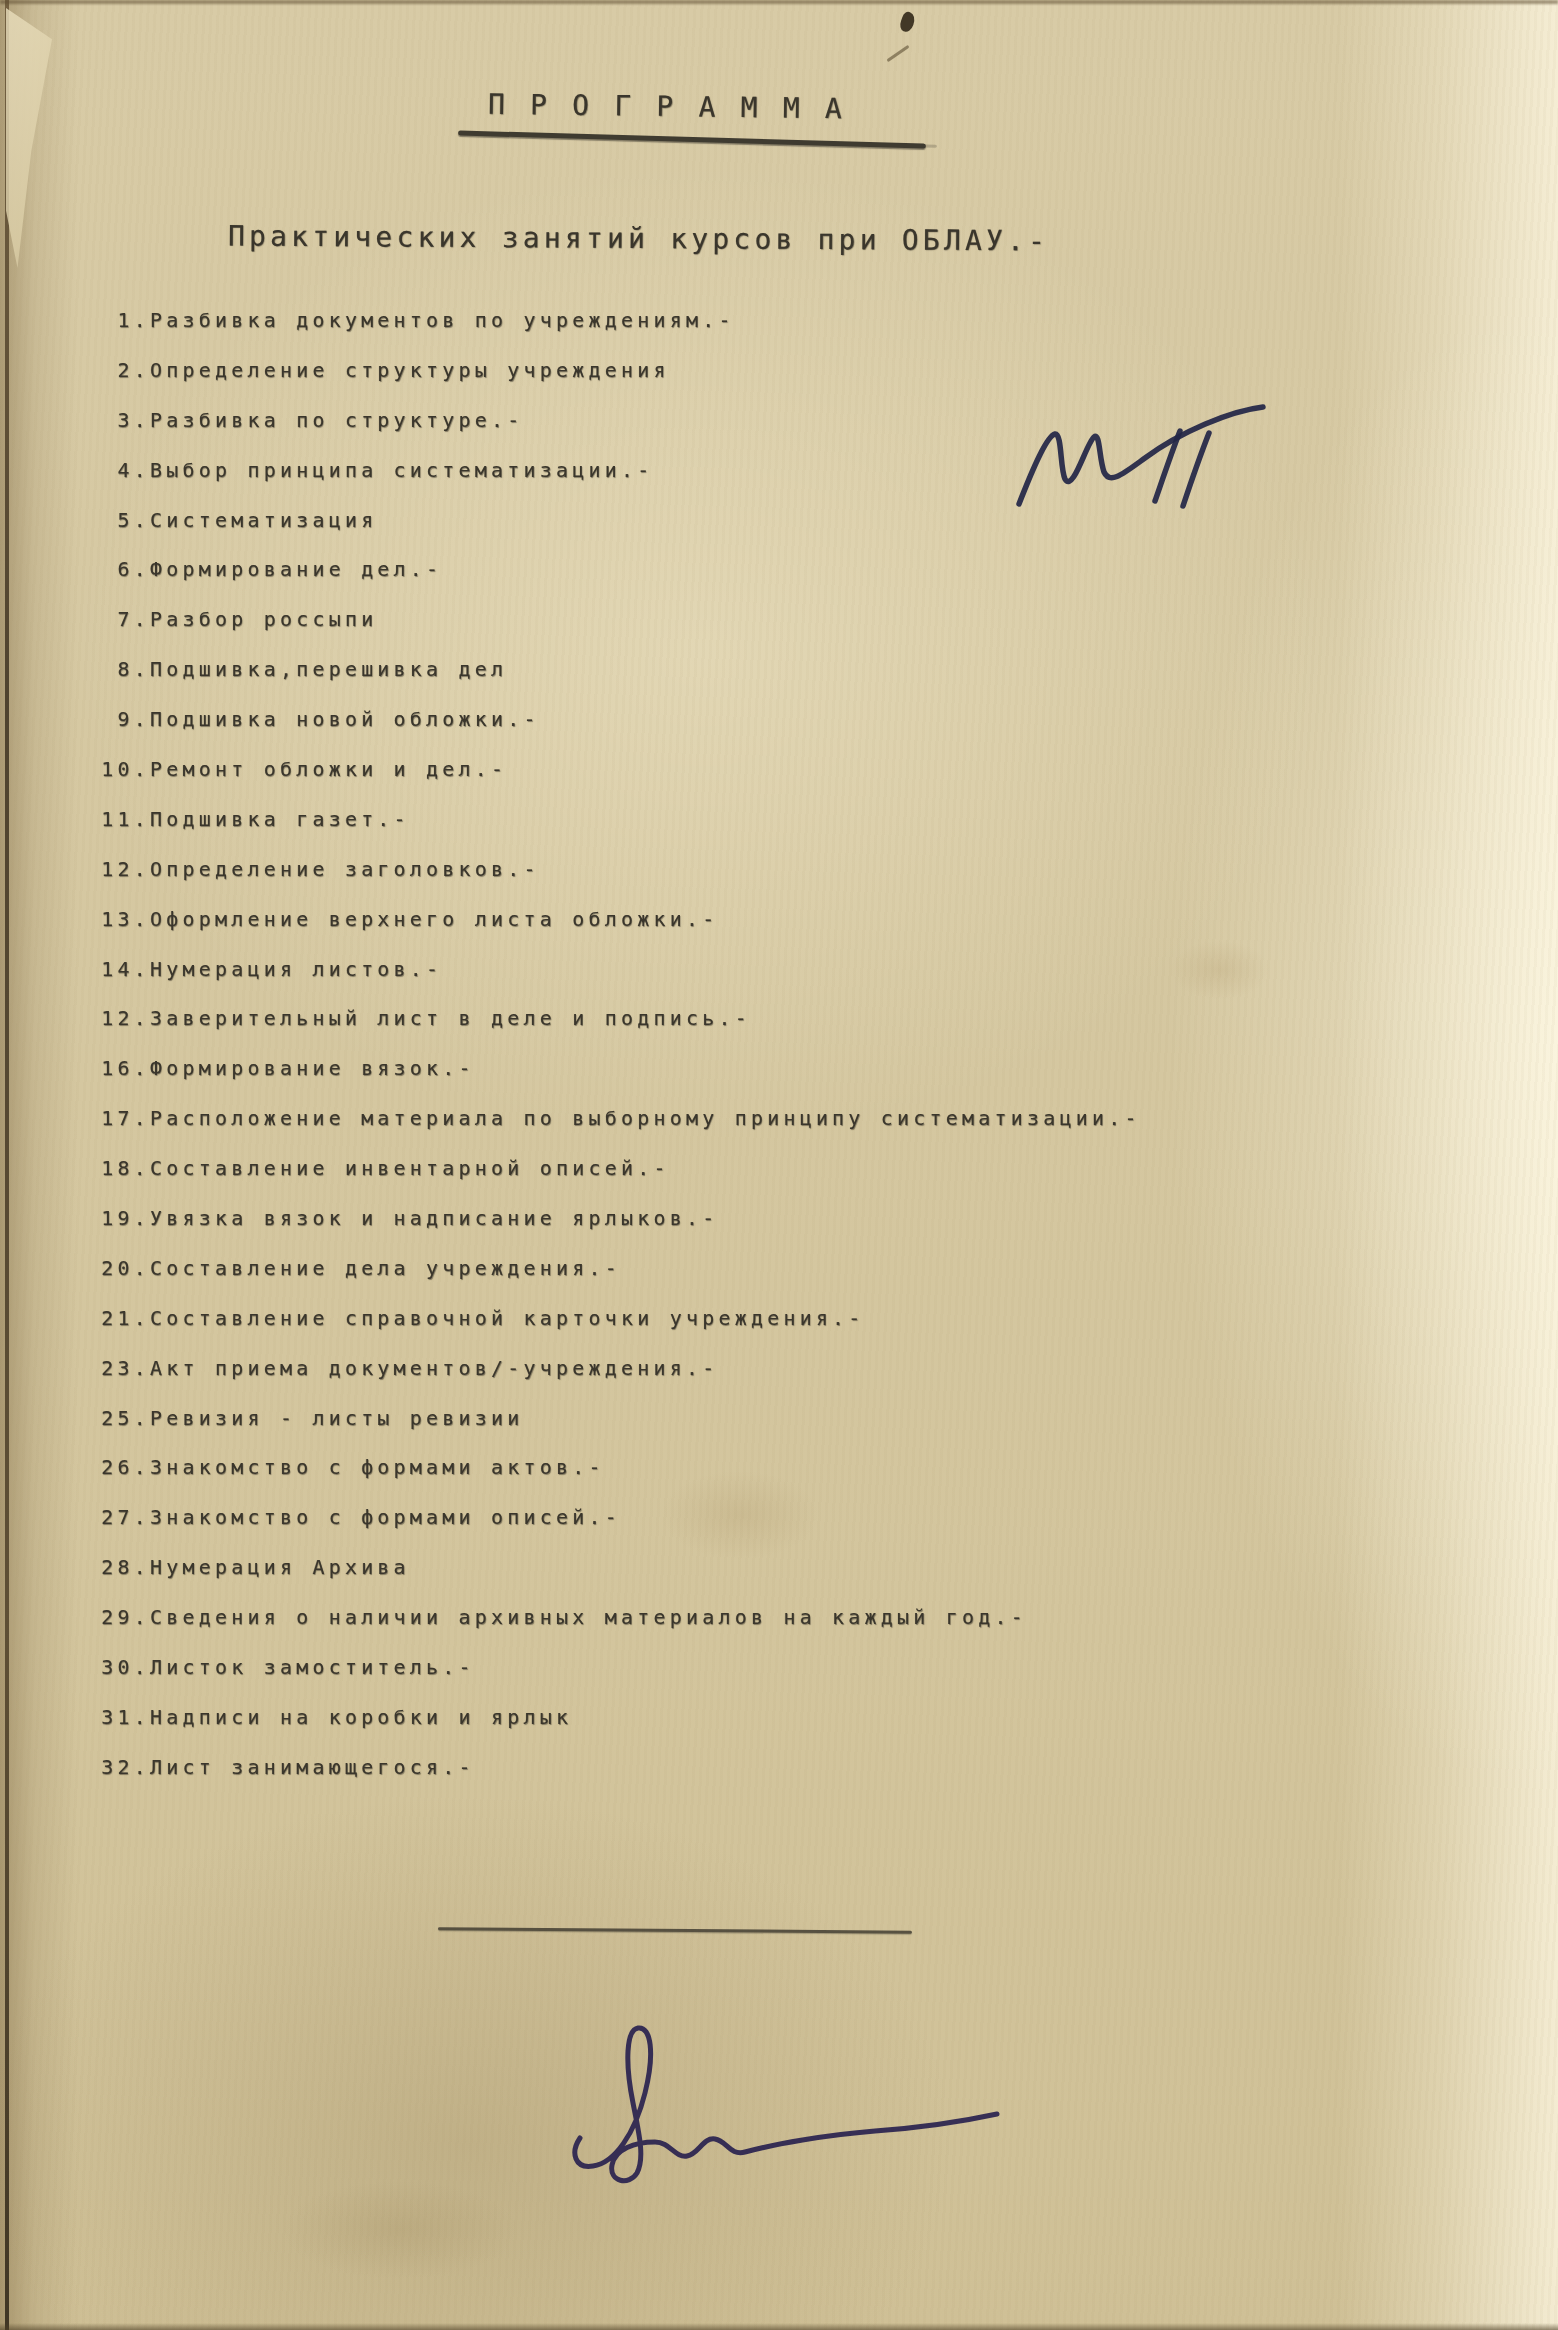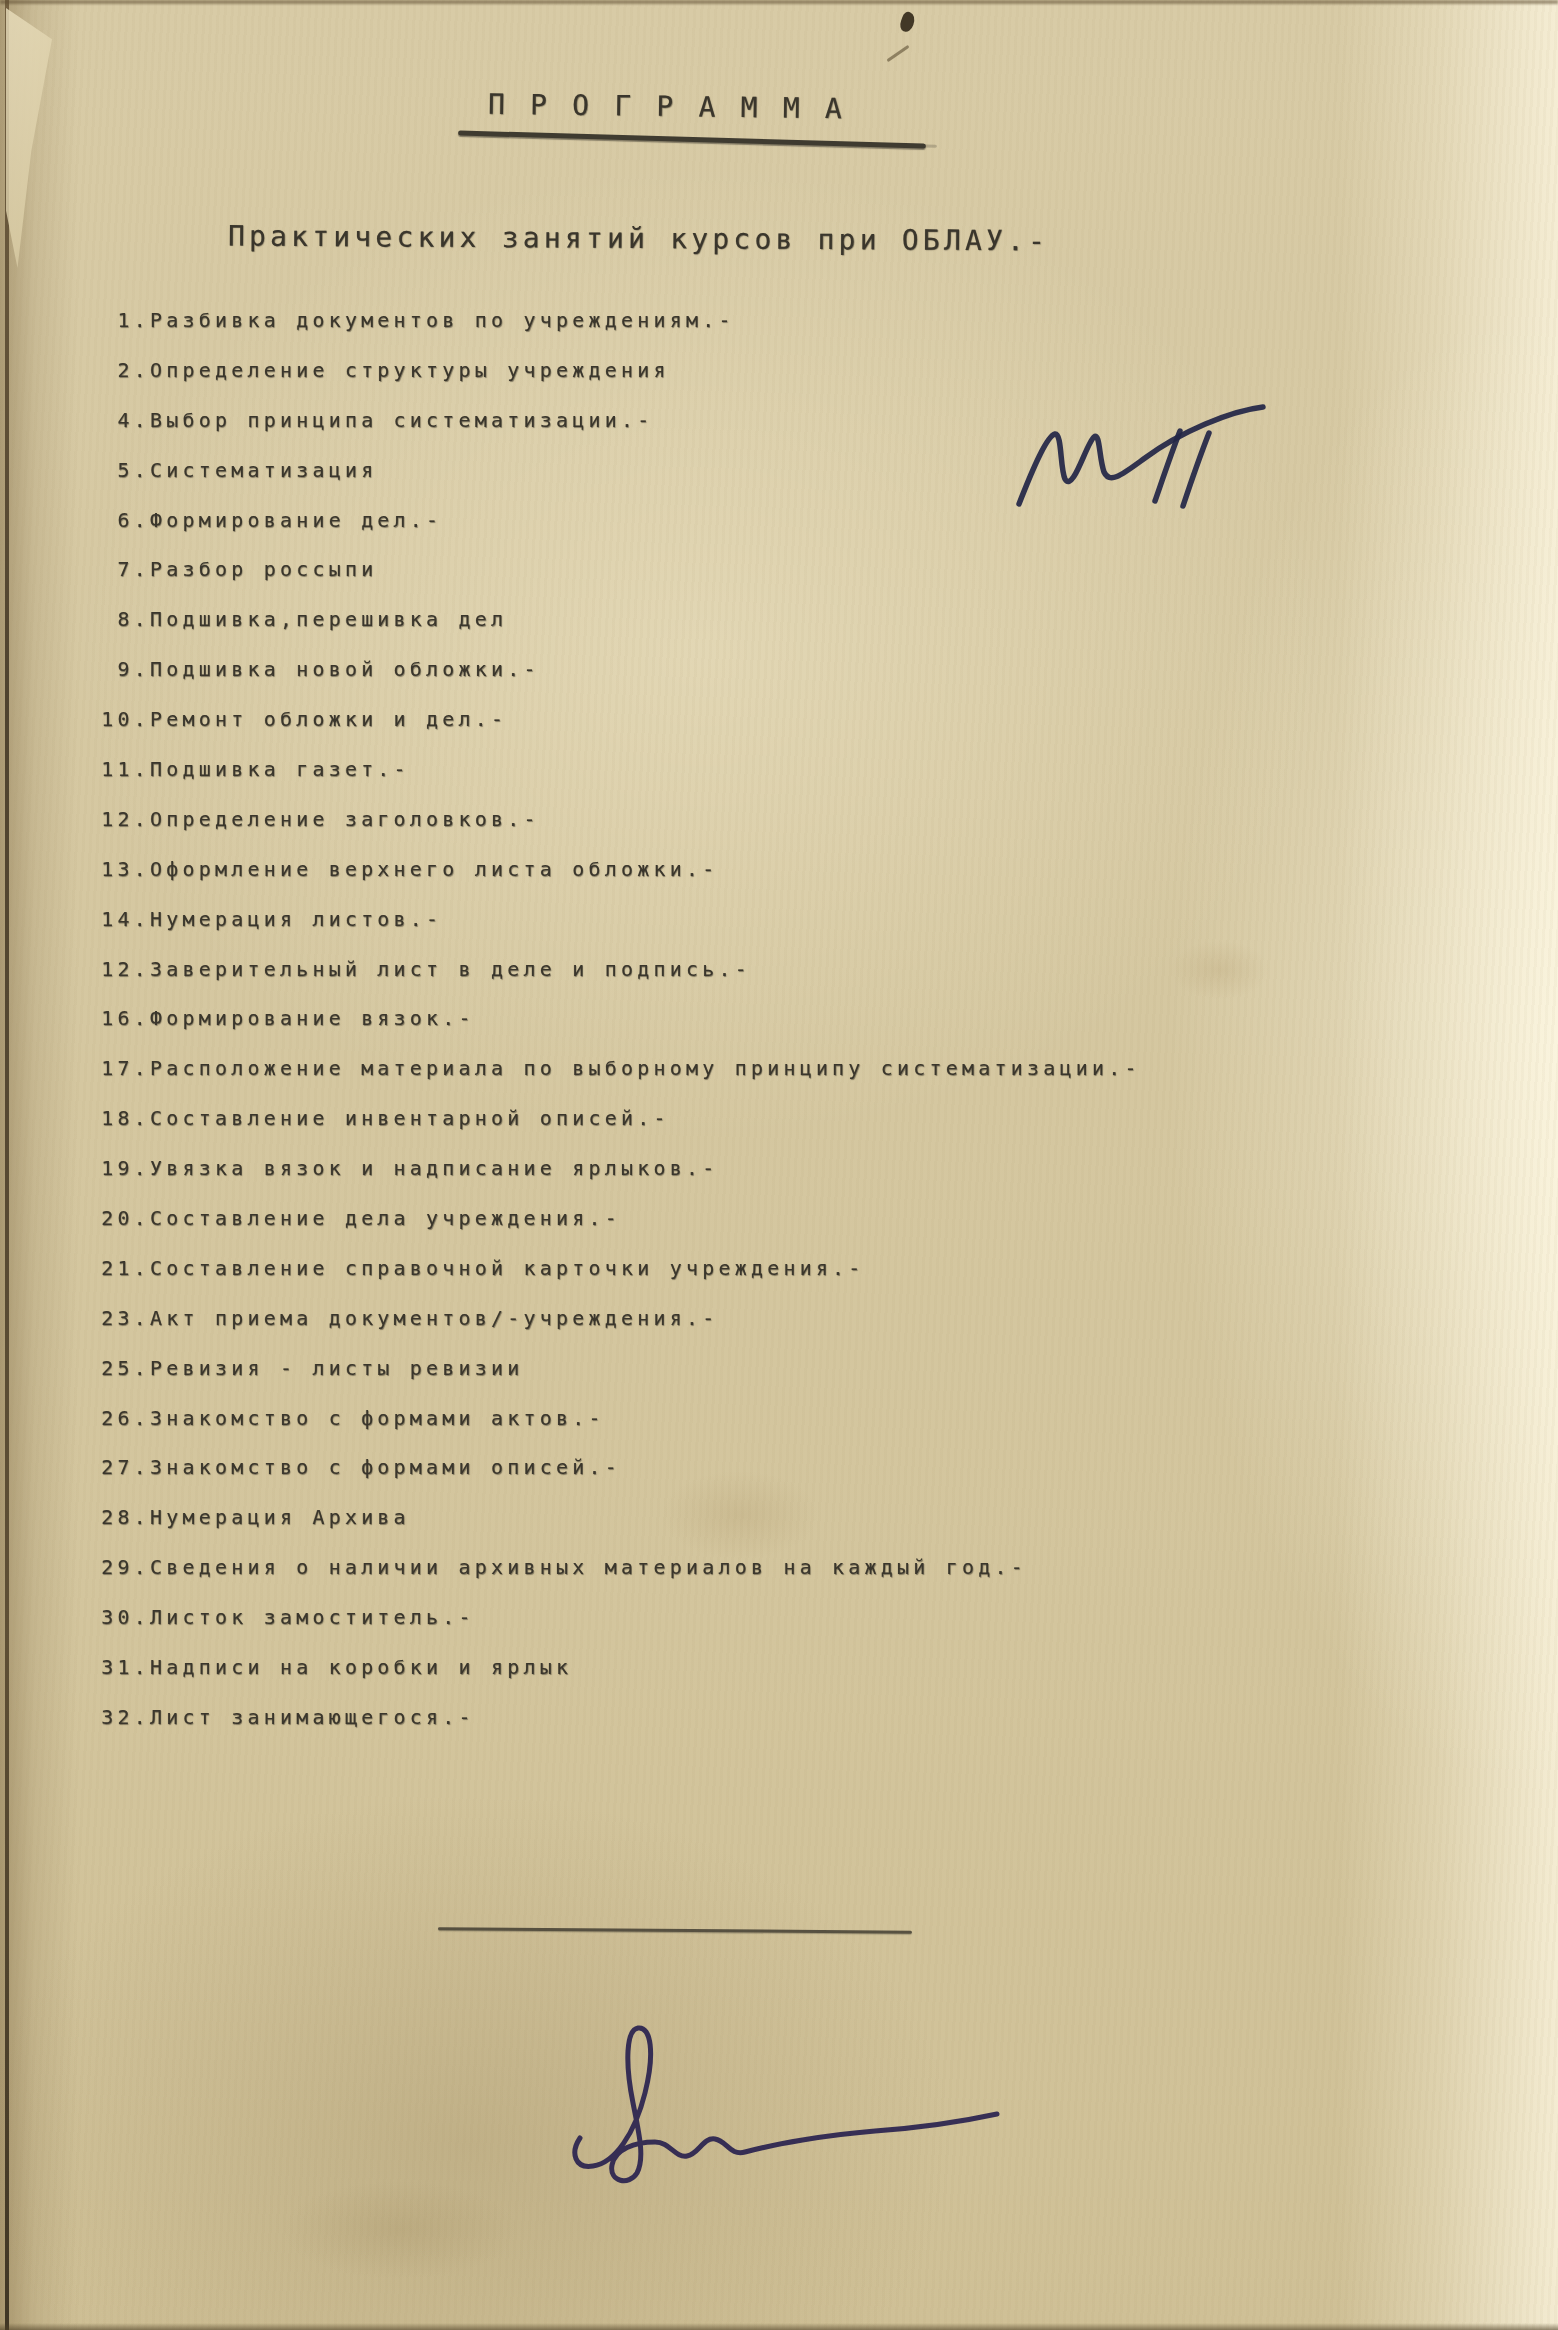--- a/index.html
+++ b/index.html
@@ -85,20 +85,21 @@
 
 <svg class="abs ink" style="left:1003px;top:386px;" width="272" height="138" viewBox="0 0 272 138" aria-label="№ 11">
   <path stroke-width="5.5" d="M 16,118 C 30,82 44,50 52,48 C 59,47 57,82 62,93 C 70,107 83,58 91,51 C 97,46 96,72 101,86 C 107,99 120,88 142,72 C 177,46 227,25 260,21"></path>
   <path stroke-width="5.5" d="M 152,115 C 160,92 168,68 177,45"></path>
   <path stroke-width="5.5" d="M 180,120 C 188,96 197,70 206,47"></path>
 </svg>
 
 <ol class="abs typed program">
   <li><span class="num">1.</span><span class="txt">Разбивка документов по учреждениям.-</span></li>
   <li><span class="num">2.</span><span class="txt">Определение структуры учреждения</span></li>
+  <li><span class="num">3.</span><span class="txt">Разбивка по структуре.-</span></li>
   <li><span class="num">4.</span><span class="txt">Выбор принципа систематизации.-</span></li>
   <li><span class="num">5.</span><span class="txt">Систематизация</span></li>
   <li><span class="num">6.</span><span class="txt">Формирование дел.-</span></li>
   <li><span class="num">7.</span><span class="txt">Разбор россыпи</span></li>
   <li><span class="num">8.</span><span class="txt">Подшивка,перешивка дел</span></li>
   <li><span class="num">9.</span><span class="txt">Подшивка новой обложки.-</span></li>
   <li><span class="num">10.</span><span class="txt">Ремонт обложки и дел.-</span></li>
   <li><span class="num">11.</span><span class="txt">Подшивка газет.-</span></li>
   <li><span class="num">12.</span><span class="txt">Определение заголовков.-</span></li>
   <li><span class="num">13.</span><span class="txt">Оформление верхнего листа обложки.-</span></li>

